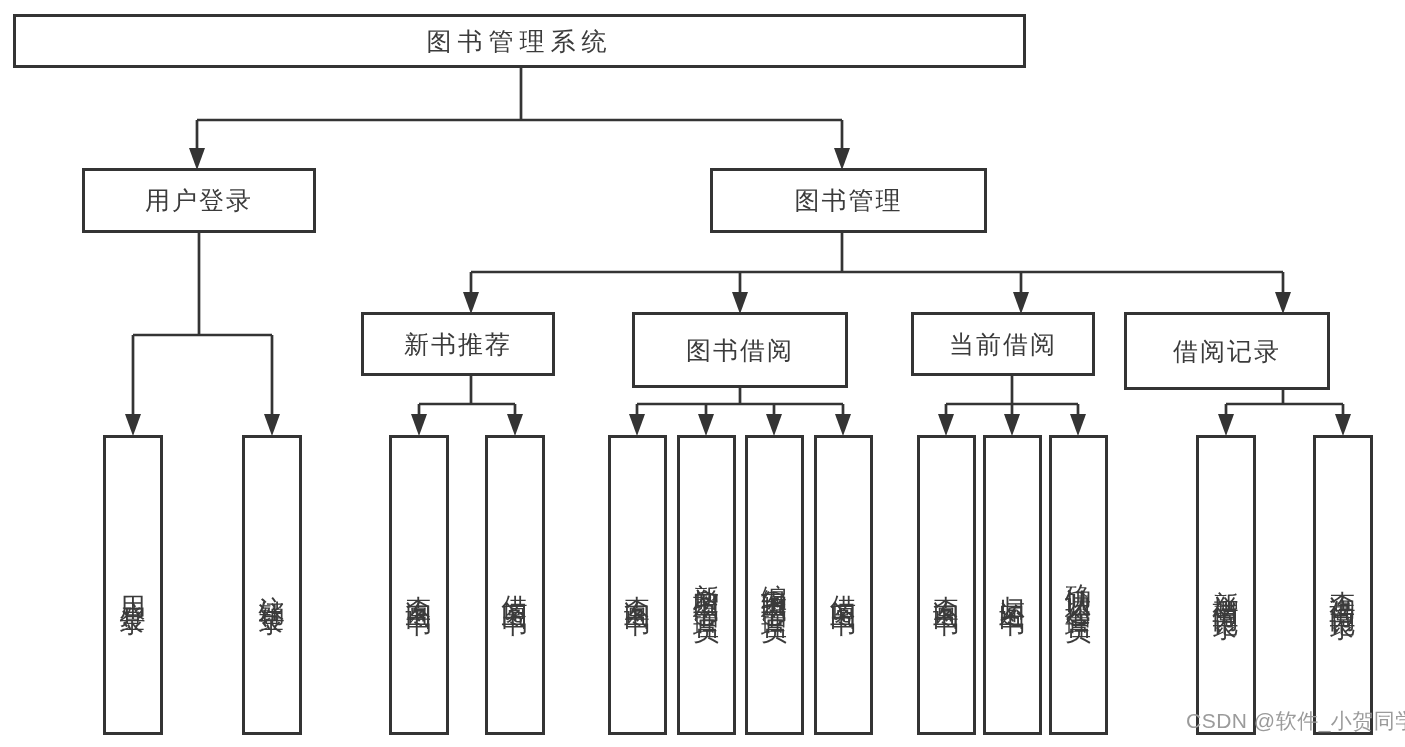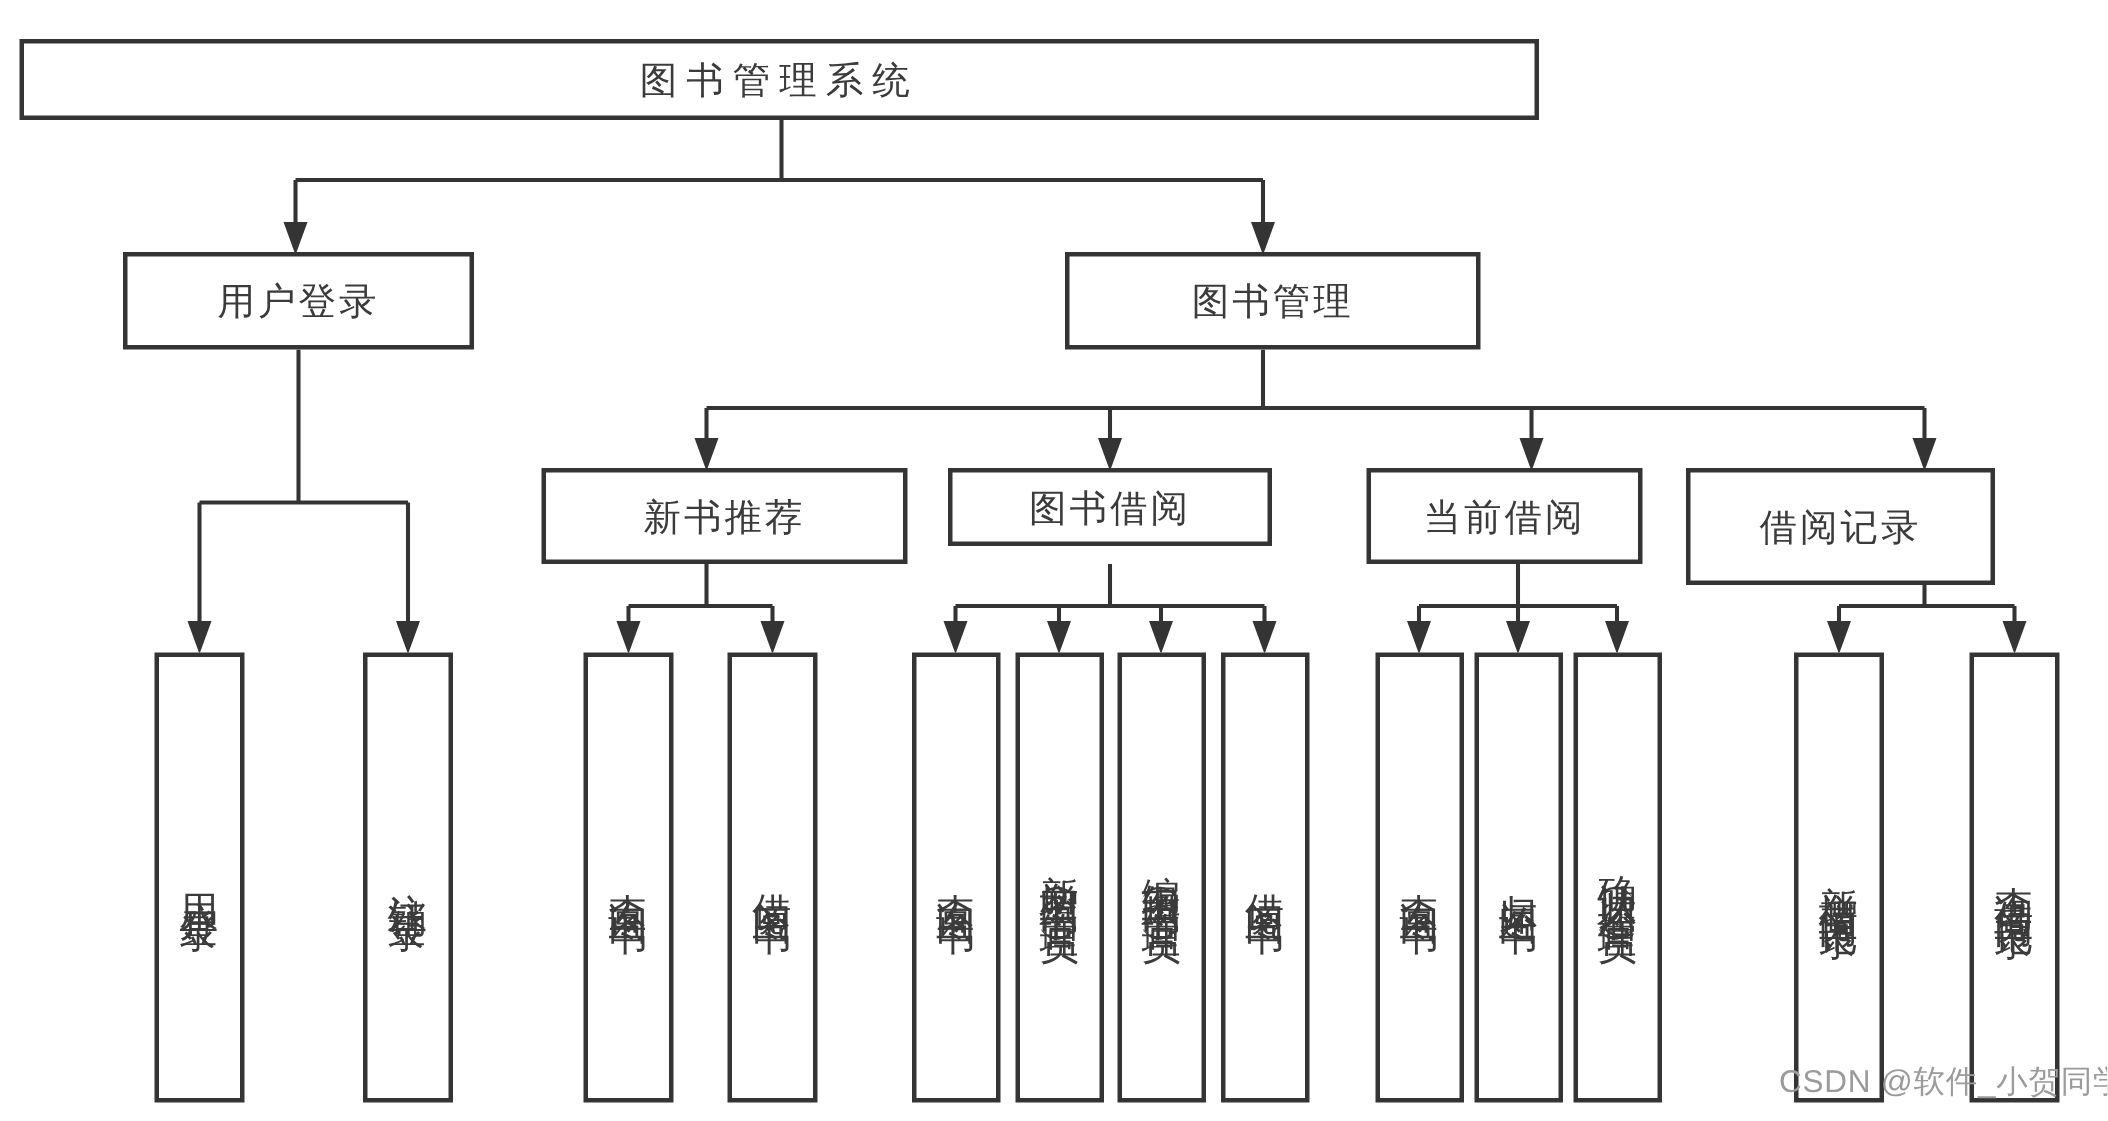--- a/index.html
+++ b/index.html
@@ -96,35 +96,35 @@
       <polygon points="766,414 782,414 774,436"></polygon>
       <polygon points="835,414 851,414 843,436"></polygon>
       <polygon points="938,414 954,414 946,436"></polygon>
       <polygon points="1004,414 1020,414 1012,436"></polygon>
       <polygon points="1070,414 1086,414 1078,436"></polygon>
       <polygon points="1218,414 1234,414 1226,436"></polygon>
       <polygon points="1335,414 1351,414 1343,436"></polygon>
     </g>
   </svg>
 
-  <div class="node h root" style="left:13px; top:26px; width:1013px; height:54px;">
+  <div class="node h root" style="left:13px; top:14px; width:1013px; height:54px;">
     <span>图书管理系统</span>
   </div>
 
   <div class="node h" style="left:82px; top:168px; width:234px; height:65px;">
     <span>用户登录</span>
   </div>
   <div class="node h" style="left:710px; top:168px; width:277px; height:65px;">
     <span>图书管理</span>
   </div>
 
-  <div class="node h" style="left:361px; top:312px; width:244px; height:64px;">
+  <div class="node h" style="left:361px; top:312px; width:194px; height:64px;">
     <span>新书推荐</span>
   </div>
-  <div class="node h" style="left:632px; top:312px; width:216px; height:52px;">
+  <div class="node h" style="left:632px; top:312px; width:216px; height:76px;">
     <span>图书借阅</span>
   </div>
   <div class="node h" style="left:911px; top:312px; width:184px; height:64px;">
     <span>当前借阅</span>
   </div>
   <div class="node h" style="left:1124px; top:312px; width:206px; height:78px;justify-content:center;">
     <span>借阅记录</span>
   </div>
 
   <div class="node v" style="left:103px; top:435px; width:60px; height:300px;">

